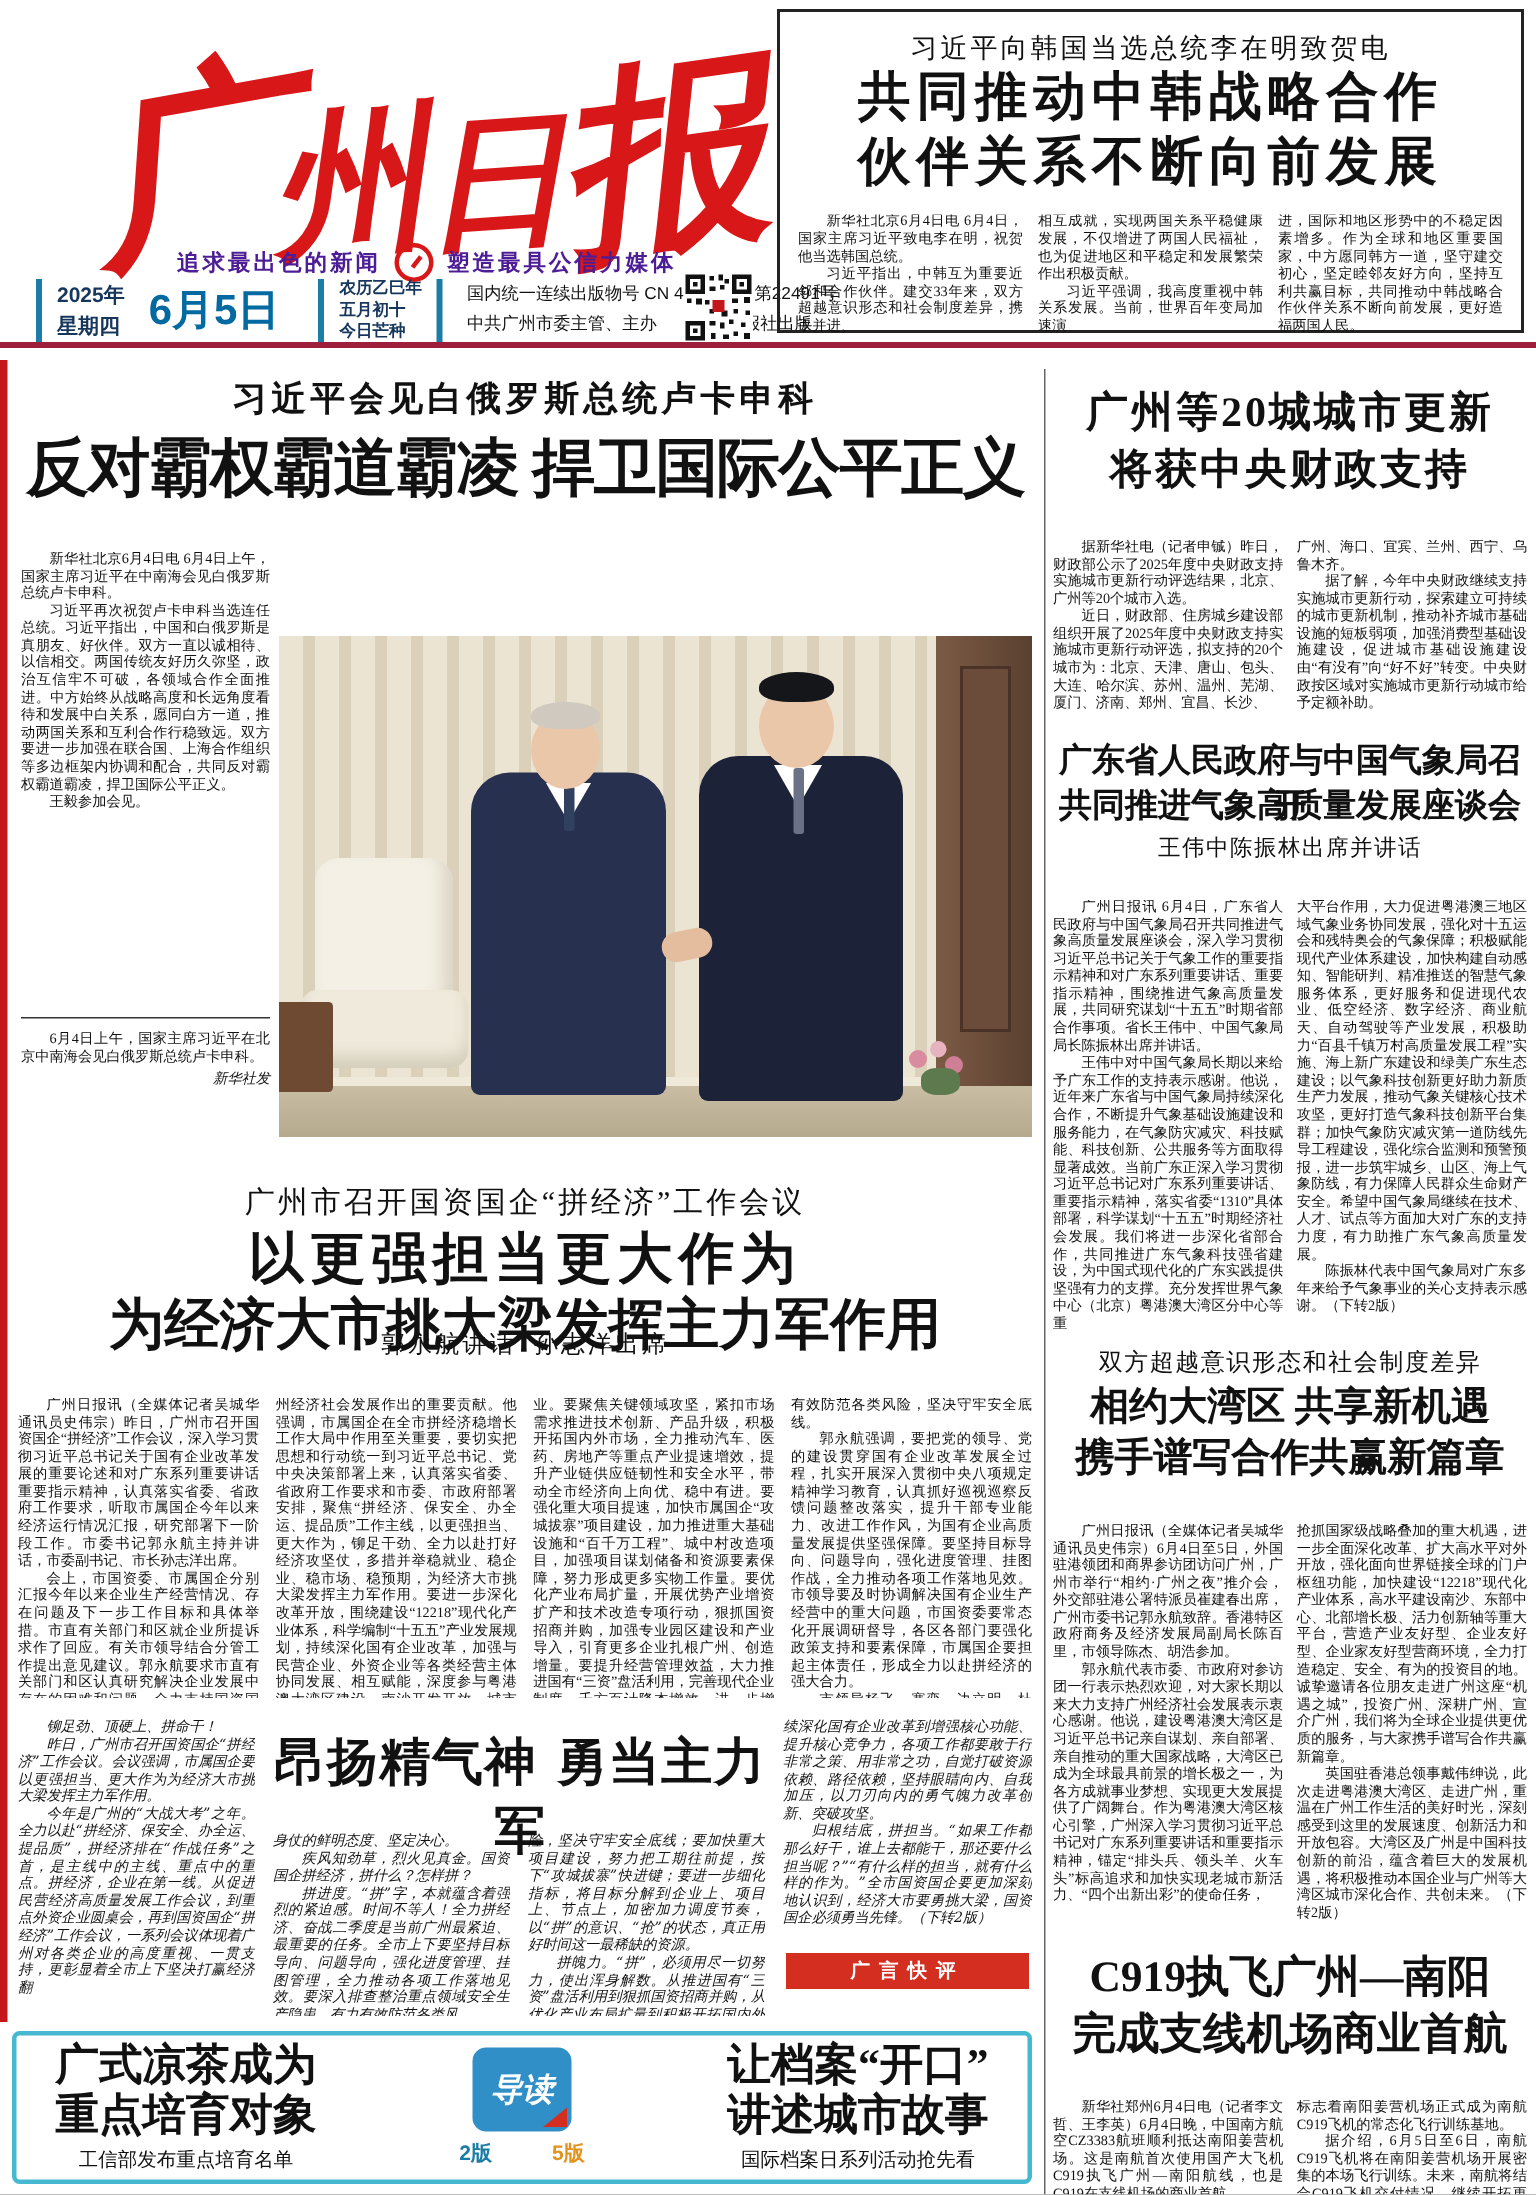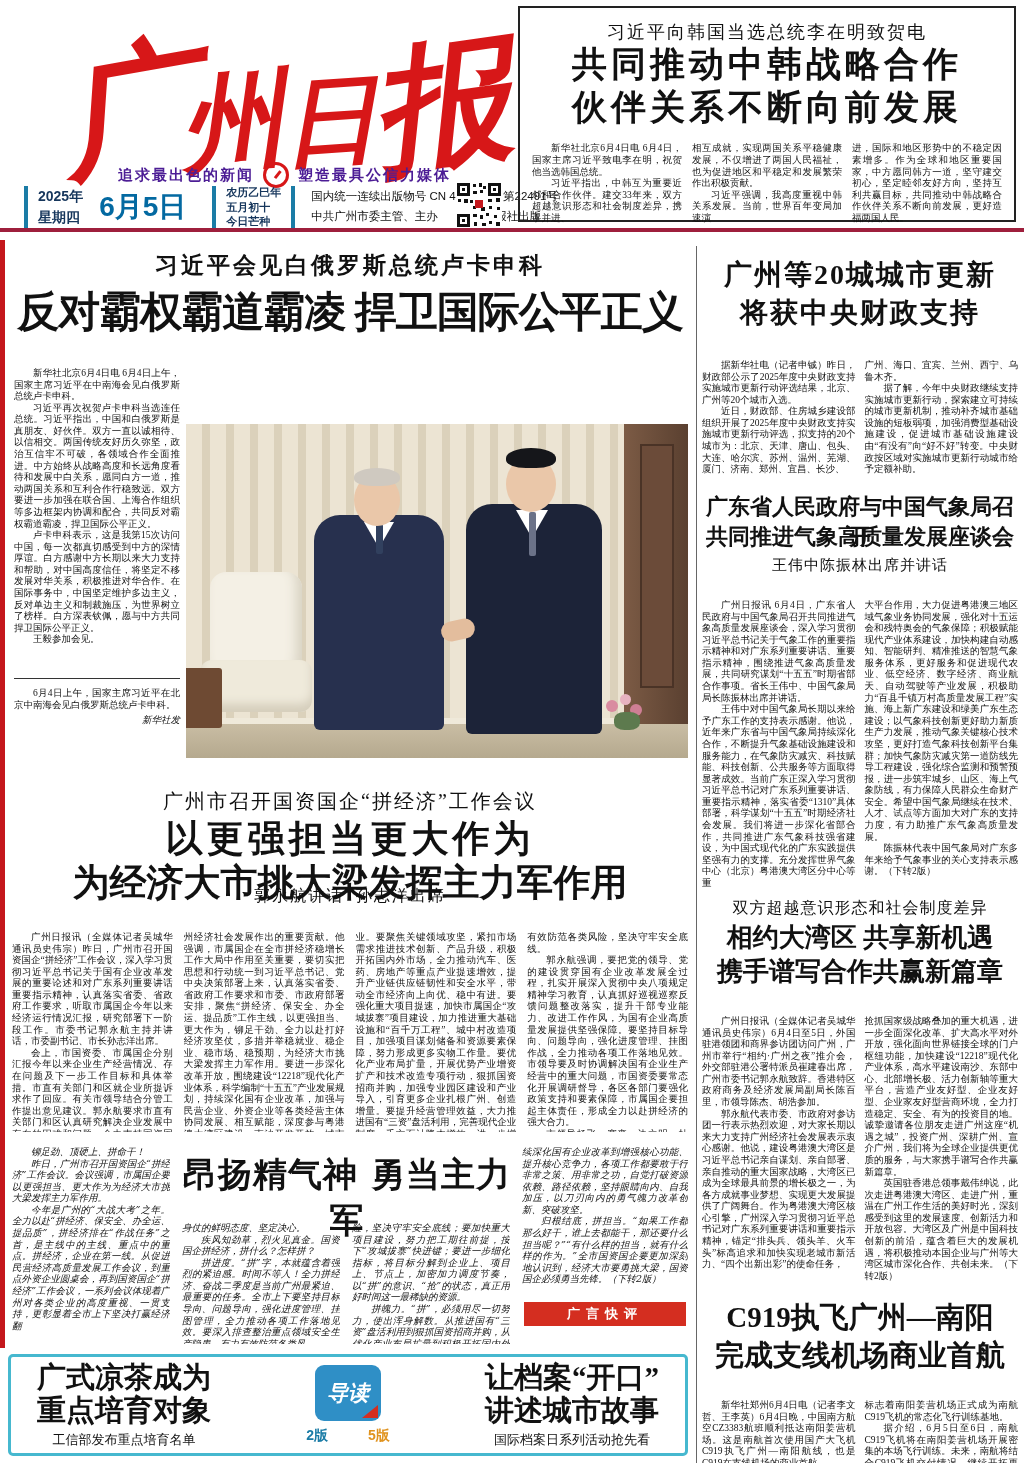--- a/index.html
+++ b/index.html
@@ -204,21 +204,20 @@
 
   <div class="toprule"></div>
   <div class="leftstripe"></div>
   <div class="vdivider"></div>
 
   <div class="luka-kicker">习近平会见白俄罗斯总统卢卡申科</div>
   <div class="luka-head">反对霸权霸道霸凌  捍卫国际公平正义</div>
   <div class="luka-col body">
     <p class="p">新华社北京6月4日电 6月4日上午，国家主席习近平在中南海会见白俄罗斯总统卢卡申科。</p>
     <p class="p">习近平再次祝贺卢卡申科当选连任总统。习近平指出，中国和白俄罗斯是真朋友、好伙伴。双方一直以诚相待、以信相交。两国传统友好历久弥坚，政治互信牢不可破，各领域合作全面推进。中方始终从战略高度和长远角度看待和发展中白关系，愿同白方一道，推动两国关系和互利合作行稳致远。双方要进一步加强在联合国、上海合作组织等多边框架内协调和配合，共同反对霸权霸道霸凌，捍卫国际公平正义。</p>
-    <p class="p">卢卡申科表示，这是我第15次访问中国，每一次都真切感受到中方的深情厚谊。白方感谢中方长期以来大力支持和帮助，对中国高度信任，将坚定不移发展对华关系，积极推进对华合作。在国际事务中，中国坚定维护多边主义，反对单边主义和制裁施压，为世界树立了榜样。白方深表钦佩，愿与中方共同捍卫国际公平正义。</p>
     <p class="p">王毅参加会见。</p>
   </div>
   <div class="luka-rule"></div>
   <div class="luka-caption body">
     <p class="p">6月4日上午，国家主席习近平在北京中南海会见白俄罗斯总统卢卡申科。</p>
     <div class="cap-credit">新华社发</div>
   </div>
 
   <div class="photo">
     <div class="curtain"></div>

